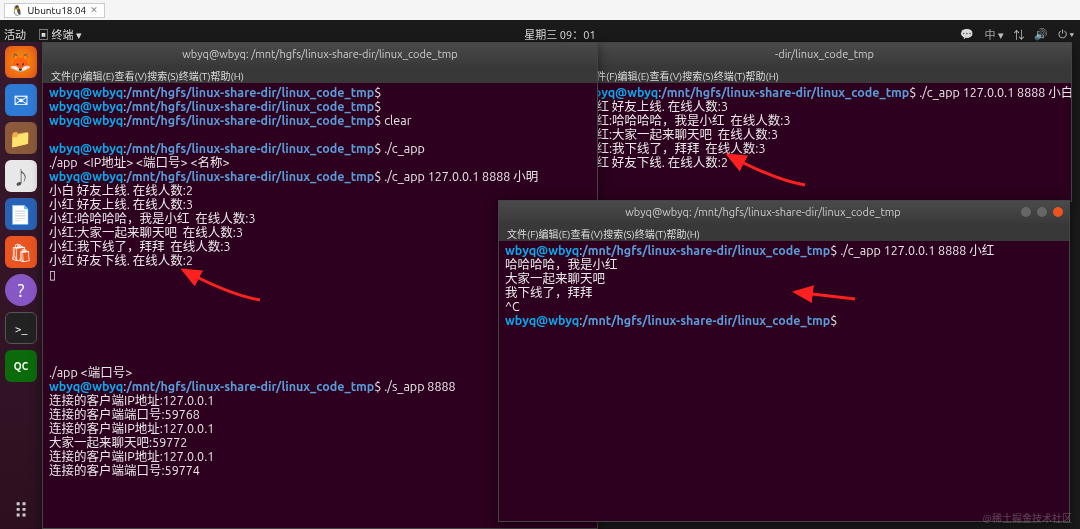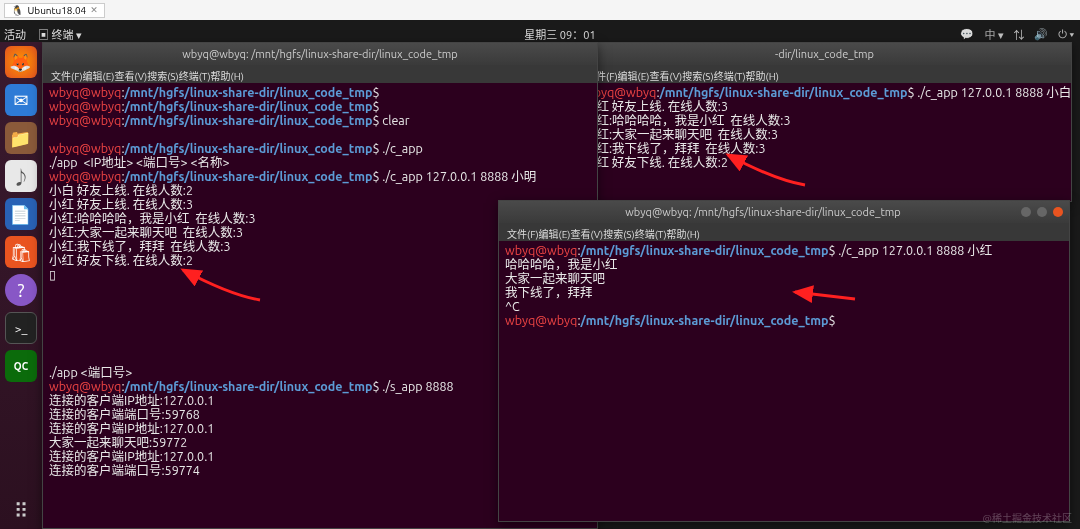--- a/index.html
+++ b/index.html
@@ -32,21 +32,21 @@
 .term-window { position: absolute; background: #2c001e; border: 1px solid #444; box-shadow: 0 3px 10px rgba(0,0,0,0.5); display: flex; flex-direction: column; }
 .term-titlebar { height: 22px; background: linear-gradient(#4a4a4a,#3a3a3a); display: flex; align-items: center; padding: 0 6px; font-size: 11px; color: #ccc; }
 .term-titlebar .title { flex: 1; text-align: center; }
 .win-btns { display: flex; gap: 6px; }
 .win-btn { width: 10px; height: 10px; border-radius: 50%; }
 .wb-min { background: #666; }
 .wb-max { background: #666; }
 .wb-close { background: #e95420; }
 .term-menubar { height: 18px; background: #383838; display: flex; align-items: flex-end; gap: 0; padding: 0 8px; font-size: 10px; color: #ddd; }
 .term-body { flex: 1; padding: 2px 6px; font-family: "Ubuntu Mono", monospace; font-size: 12.5px; line-height: 14px; color: #e8e8e8; overflow: hidden; white-space: pre; }
-.prompt-user { color: #ef4444; font-weight: normal; }
+.prompt-user { color: #0ea5e9; font-weight: bold; }
 .prompt-path { color: #5c9bd6; font-weight: bold; }
 .prompt-sep { color: #e8e8e8; }
 .out-line { color: #e8e8e8; }
 
 .arrow { position: absolute; z-index: 20; }
 .arrow svg { overflow: visible; }
 
 .watermark { position: absolute; right: 8px; bottom: 4px; font-size: 10px; color: rgba(255,255,255,0.25); z-index: 30; }
 </style>
 </head>

